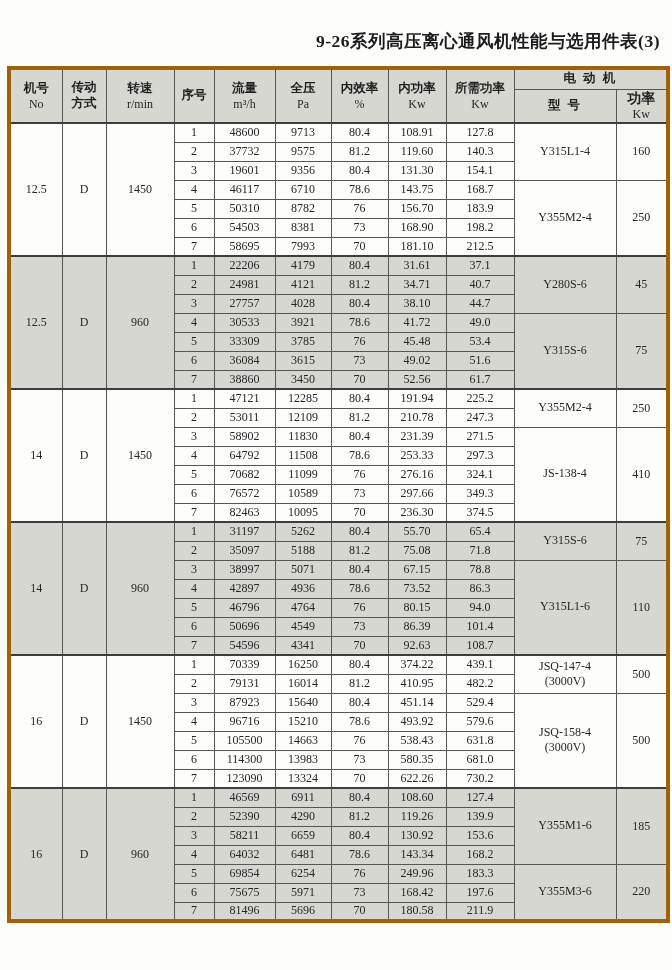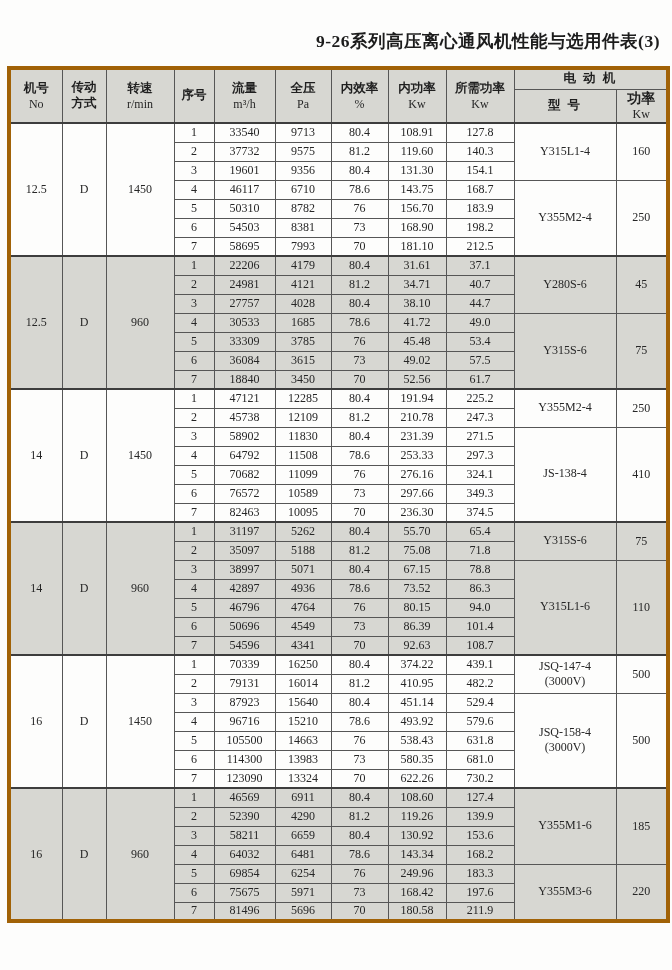--- a/index.html
+++ b/index.html
@@ -120,21 +120,21 @@
           <div class="unit">Kw</div>
         </th>
       </tr>
     </thead>
   <tbody class="block">
         <tr>
           <td rowspan="7">12.5</td>
           <td rowspan="7">D</td>
           <td rowspan="7">1450</td>
           <td>1</td>
-          <td>33540</td>
+          <td>48600</td>
           <td>9713</td>
           <td>80.4</td>
           <td>108.91</td>
           <td>127.8</td>
           <td rowspan="3" class="motor-model-cell">Y315L1-4</td>
           <td rowspan="3">160</td>
         </tr>
         <tr>
           <td>2</td>
           <td>37732</td>
@@ -212,46 +212,46 @@
           <td>3</td>
           <td>27757</td>
           <td>4028</td>
           <td>80.4</td>
           <td>38.10</td>
           <td>44.7</td>
         </tr>
         <tr>
           <td>4</td>
           <td>30533</td>
-          <td>1685</td>
+          <td>3921</td>
           <td>78.6</td>
           <td>41.72</td>
           <td>49.0</td>
           <td rowspan="4" class="motor-model-cell">Y315S-6</td>
           <td rowspan="4">75</td>
         </tr>
         <tr>
           <td>5</td>
           <td>33309</td>
           <td>3785</td>
           <td>76</td>
           <td>45.48</td>
           <td>53.4</td>
         </tr>
         <tr>
           <td>6</td>
           <td>36084</td>
           <td>3615</td>
           <td>73</td>
           <td>49.02</td>
-          <td>57.5</td>
+          <td>51.6</td>
         </tr>
         <tr>
           <td>7</td>
-          <td>18840</td>
+          <td>38860</td>
           <td>3450</td>
           <td>70</td>
           <td>52.56</td>
           <td>61.7</td>
         </tr>
       </tbody>
       <tbody class="block">
         <tr>
           <td rowspan="7">14</td>
           <td rowspan="7">D</td>
@@ -260,21 +260,21 @@
           <td>47121</td>
           <td>12285</td>
           <td>80.4</td>
           <td>191.94</td>
           <td>225.2</td>
           <td rowspan="2" class="motor-model-cell">Y355M2-4</td>
           <td rowspan="2">250</td>
         </tr>
         <tr>
           <td>2</td>
-          <td>45738</td>
+          <td>53011</td>
           <td>12109</td>
           <td>81.2</td>
           <td>210.78</td>
           <td>247.3</td>
         </tr>
         <tr>
           <td>3</td>
           <td>58902</td>
           <td>11830</td>
           <td>80.4</td>

